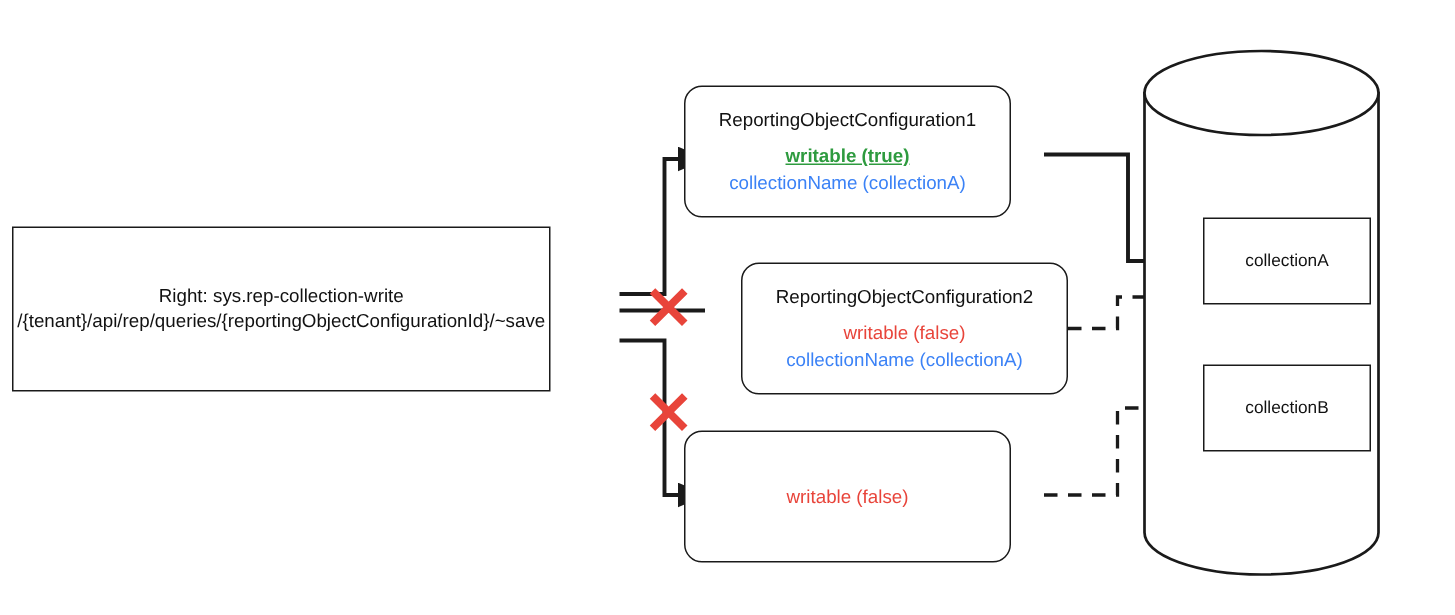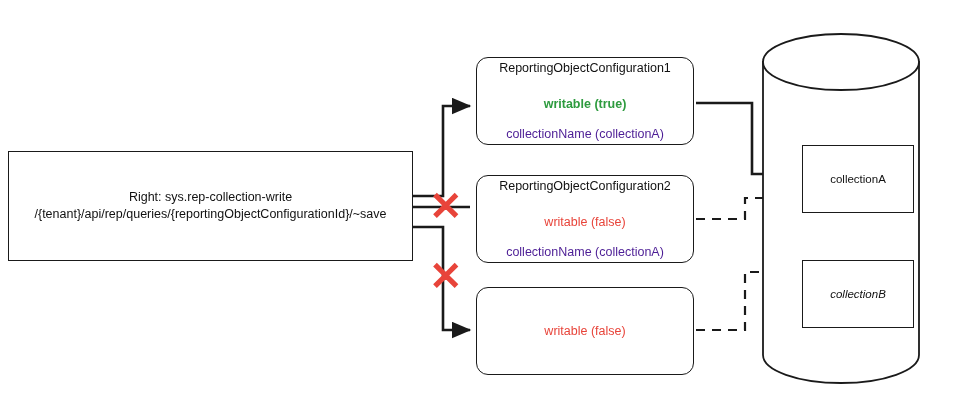--- a/index.html
+++ b/index.html
@@ -34,57 +34,57 @@
     justify-content: center;
     text-align: center;
     color: #111111;
   }
   .rounded {
     border-radius: 12px;
   }
   .left-box {
     left: 8px;
     top: 151px;
-    width: 405px;
+    width: 359px;
     height: 110px;
     font-size: 12.5px;
     line-height: 17px;
   }
   .roc-box {
-    left: 476px;
+    left: 456px;
     width: 218px;
     height: 88px;
     font-size: 12.5px;
     line-height: 18px;
-    gap: 12px;
   }
   .roc1 { top: 57px; }
-  .roc2 { top: 175px; }
+  .roc2 { top: 175px; margin-left: 38px; }
   .roc3 { top: 287px; }
   .coll-box {
     left: 802px;
     width: 112px;
-    height: 68px;
+    height: 58px;
     font-size: 11.5px;
   }
   .collA { top: 145px; }
-  .collB { top: 260px; font-style: italic; }
+  .collB { top: 243px; }
   .title-line {
     margin-bottom: 6px;
   }
   .writable-true {
     color: #2e9b3f;
     font-weight: bold;
+    text-decoration: underline;
   }
   .writable-false {
     color: #e8443a;
     font-weight: normal;
   }
   .sub-line {
-    color: #4c1d95;
+    color: #3b82f6;
   }
   .cross {
     position: absolute;
     color: #e8443a;
     font-size: 40px;
     font-weight: bold;
     line-height: 1;
     font-family: "Liberation Sans", sans-serif;
     user-select: none;
   }

